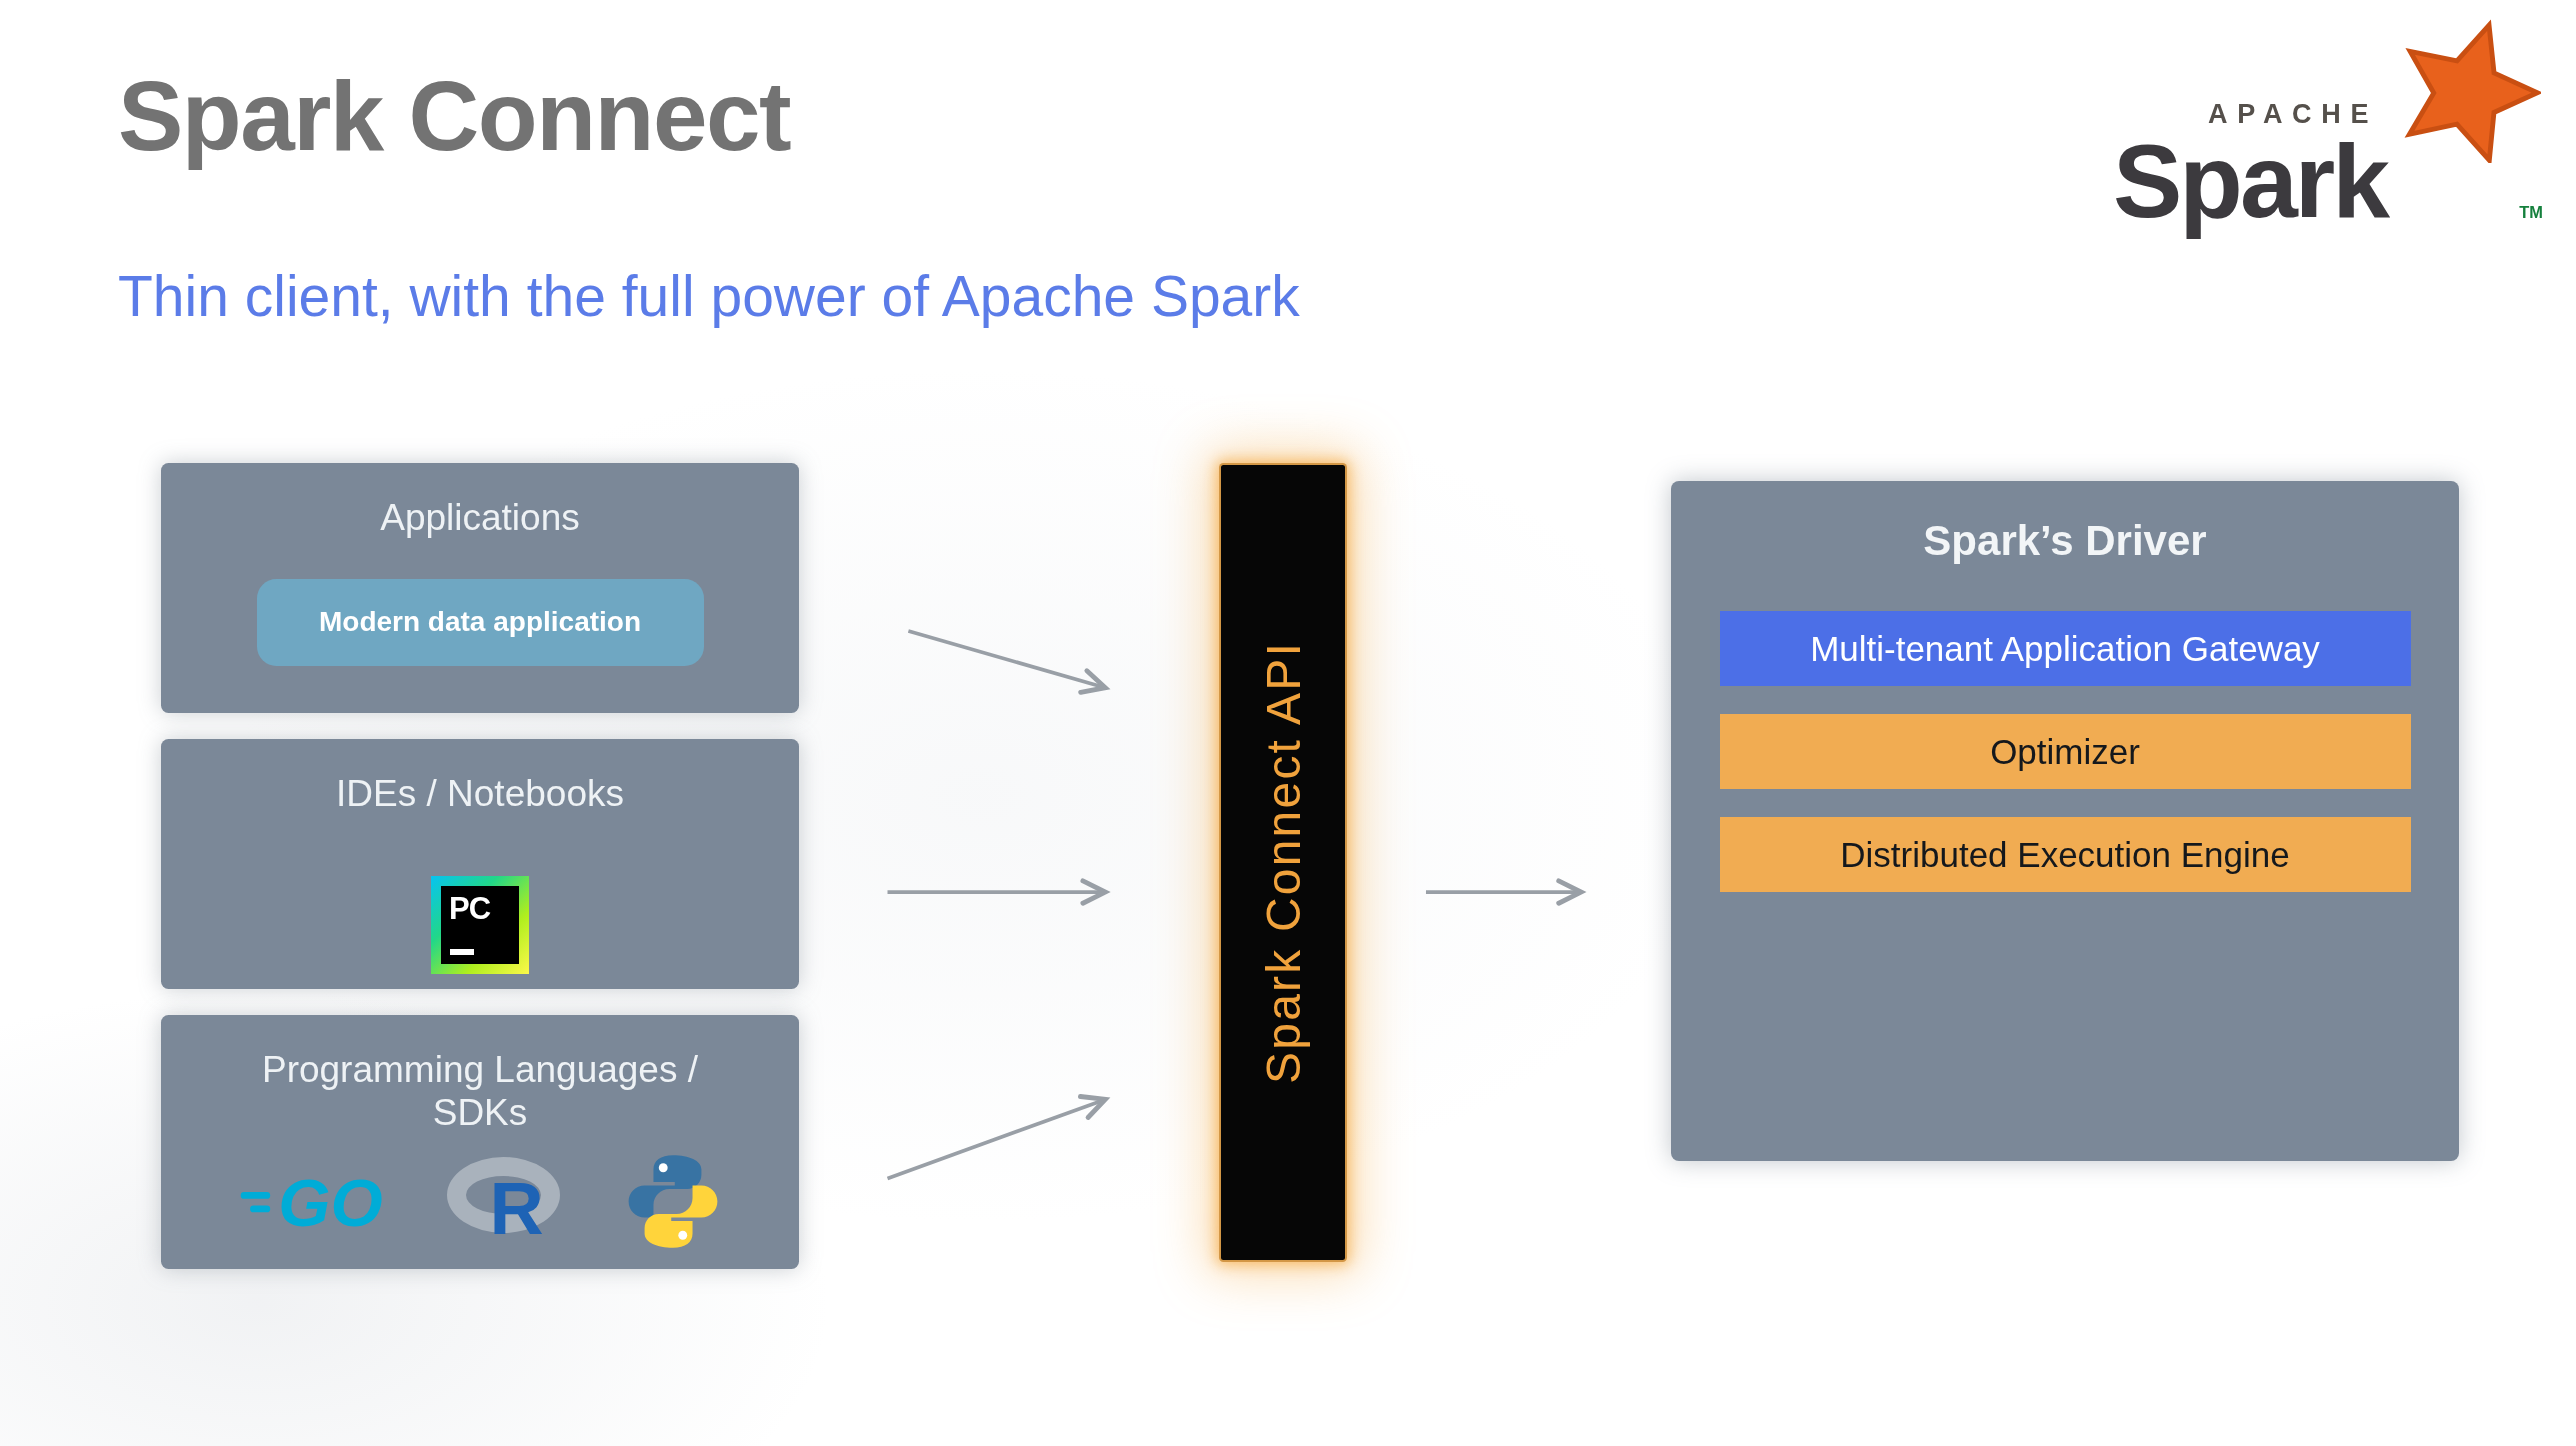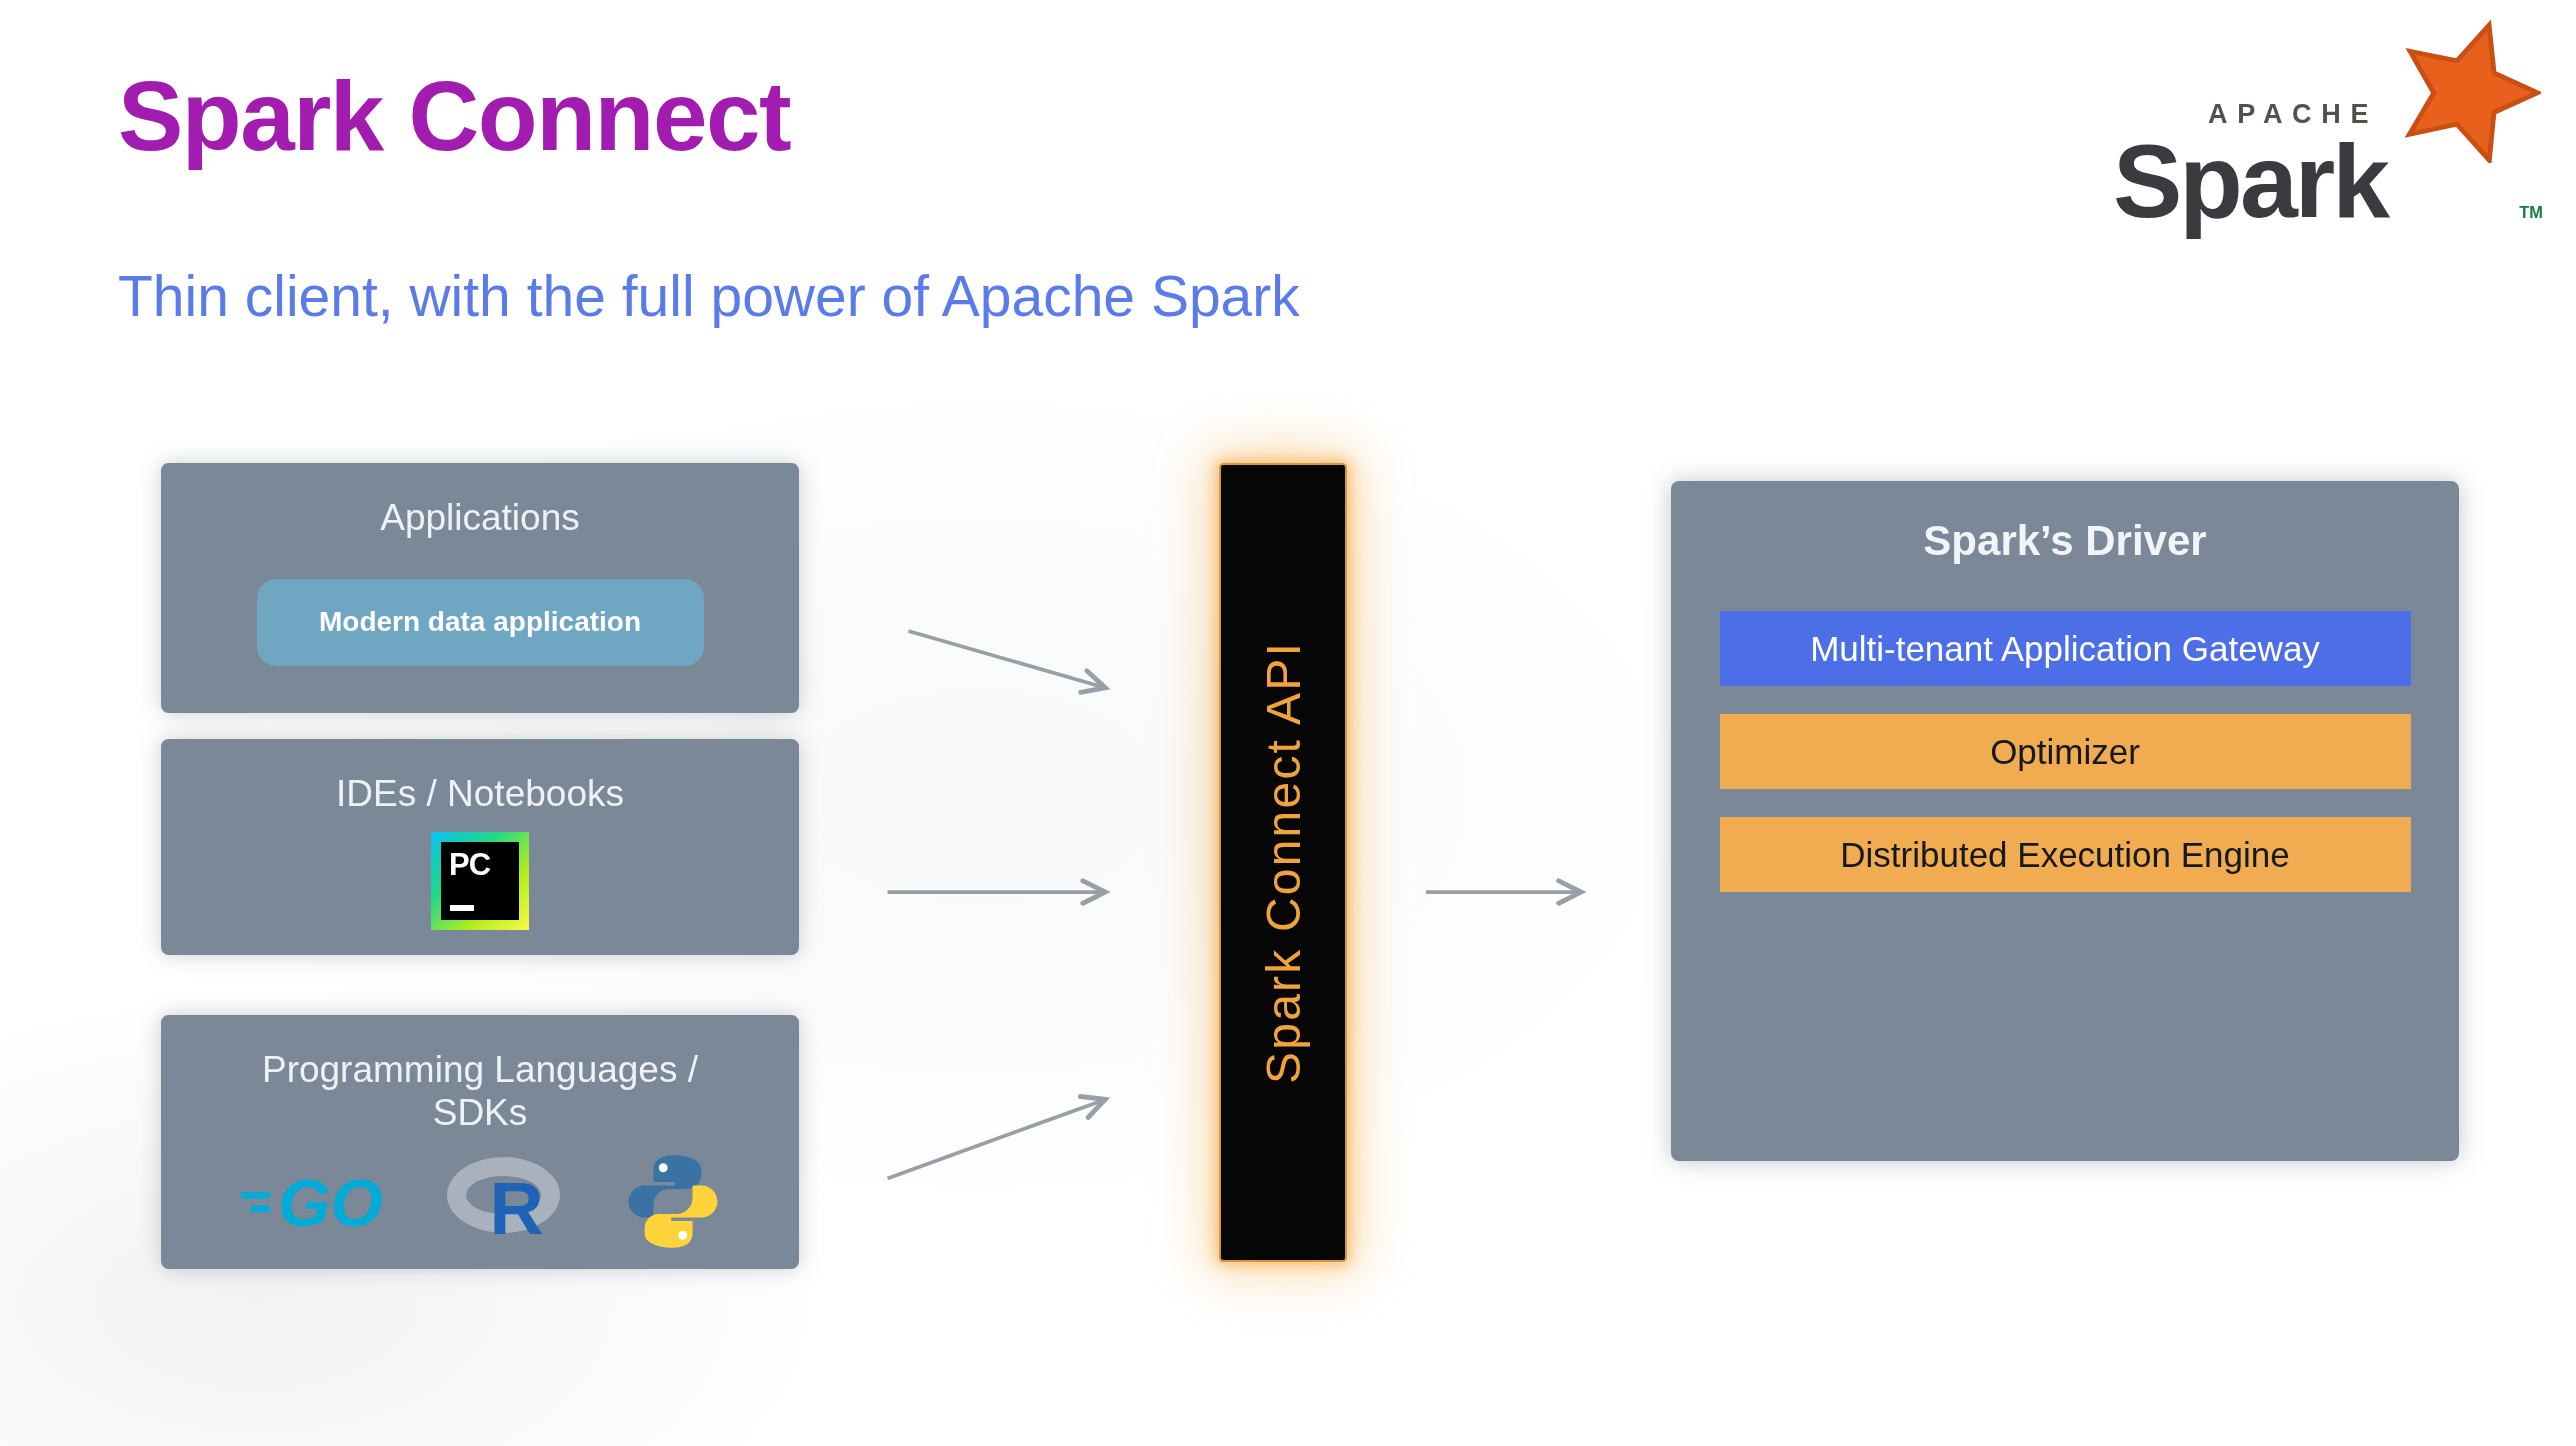--- a/index.html
+++ b/index.html
@@ -14,21 +14,21 @@
     position:absolute; inset:0;
     background:
       radial-gradient(820px 447px at 10% 90%, rgba(190,196,204,0.22), transparent 70%),
       radial-gradient(1044px 597px at 38% 55%, rgba(205,211,218,0.15), transparent 72%);
     pointer-events:none;
   }
 
   
   .page-title{
     position:absolute; left:118px; top:60px;
-    font-size:98px; font-weight:700; color:#a21caf; letter-spacing:-1.5px;
+    font-size:98px; font-weight:700; color:#737373; letter-spacing:-1.5px;
   }
   .page-subtitle{
     position:absolute; left:118px; top:263px;
     font-size:57px; font-weight:500; color:#5B7CE8;
   }
 
   
   .spark-logo{ position:absolute; top:21px; right:45px; width:418px; height:231px; }
   .spark-logo .apache{
     position:absolute; top:78px; left:95px;
@@ -48,21 +48,21 @@
     position:absolute; left:161px; width:638px;
     background:#7B8898; border-radius:7.5px;
     box-shadow:0 0 22.4px rgba(125,135,145,0.40);
     display:flex; flex-direction:column; align-items:center;
     padding-top:34px;
   }
   .card-title{
     font-size:37px; font-weight:500; color:#EEF2F5; text-align:center; line-height:1.15;
   }
   #card-apps{ top:463px; height:250px; }
-  #card-ides{ top:739px; height:216px; }
+  #card-ides{ top:739px; height:250px;gap:44px; }
   #card-langs{ top:1015px; height:254px; }
   #card-langs .card-title{ max-width:492px; }
 
   .app-chip{
     margin-top:39px; width:447px; height:87px;
     background:#6FA7C2; border-radius:19.4px;
     display:flex; align-items:center; justify-content:center;
     color:#ffffff; font-size:28px; font-weight:700;
   }
 

